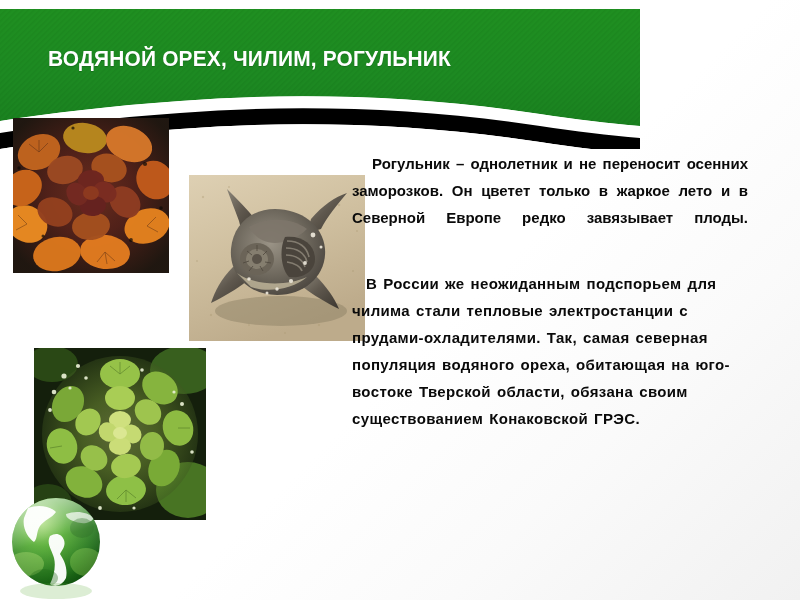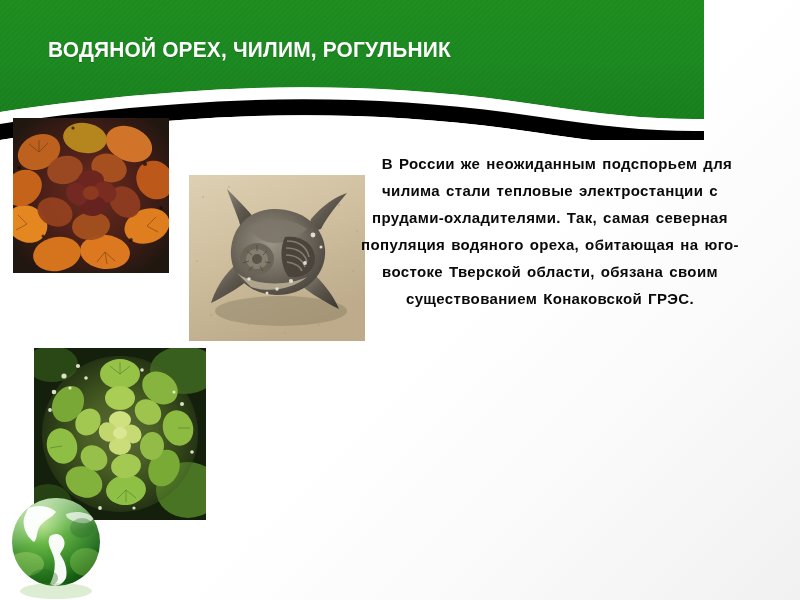--- a/index.html
+++ b/index.html
@@ -17,22 +17,22 @@
     position: relative;
     width: 800px;
     height: 600px;
     background: linear-gradient(135deg, #ffffff 0%, #ffffff 55%, #fafafa 75%, #f1f1f1 100%);
     overflow: hidden;
   }
 
   
   .header-band {
     position: absolute;
-    left: 0; top: 0;
-    width: 704px;
+    left: 0; top: 9px;
+    width: 640px;
     height: 140px;
     overflow: hidden;
   }
   .header-svg {
     position: absolute;
     left: 0; top: 0;
     display: block;
   }
   .header-title {
     position: absolute;
@@ -112,24 +112,25 @@
     text-align: justify;
     text-indent: 20px;
     text-justify: inter-word;
   }
   .para-justified::after {
     content: "";
     display: inline-block;
     width: 100%;
   }
   .para-left {
-    text-align: center;
+    text-align: left;
     text-indent: 14px;
     letter-spacing: 0.35px;
     word-spacing: 1.5px;
+    margin-top: 12px;
   }
   .para-left-noindent {
     text-align: left;
     text-indent: 0;
     letter-spacing: 0.35px;
     word-spacing: 1.5px;
   }
 </style>
 </head>
 <body>
@@ -424,16 +425,17 @@
         <ellipse cx="78" cy="36" rx="12" ry="10" fill="#1a6312" opacity="0.45"></ellipse>
         <ellipse cx="40" cy="86" rx="14" ry="9" fill="#1a6312" opacity="0.35"></ellipse>
       </g>
       <circle cx="52" cy="50" r="44" fill="url(#globeGloss)"></circle>
 
       <ellipse cx="52" cy="99" rx="36" ry="8" fill="#5fae3c" opacity="0.22"></ellipse>
     </svg>
   </div>
 
   <div class="text-column">
+    <p class="para para-justified">Рогульник – однолетник и не переносит осенних заморозков. Он цветет только в жаркое лето и в Северной Европе редко завязывает плоды.</p>
     <p class="para para-left">В России же неожиданным подспорьем для чилима стали тепловые электростанции с прудами-охладителями. Так, самая северная популяция водяного ореха, обитающая на юго-востоке Тверской области, обязана своим существованием Конаковской ГРЭС.</p>
   </div>
 
 </div>
 
 </body></html>

